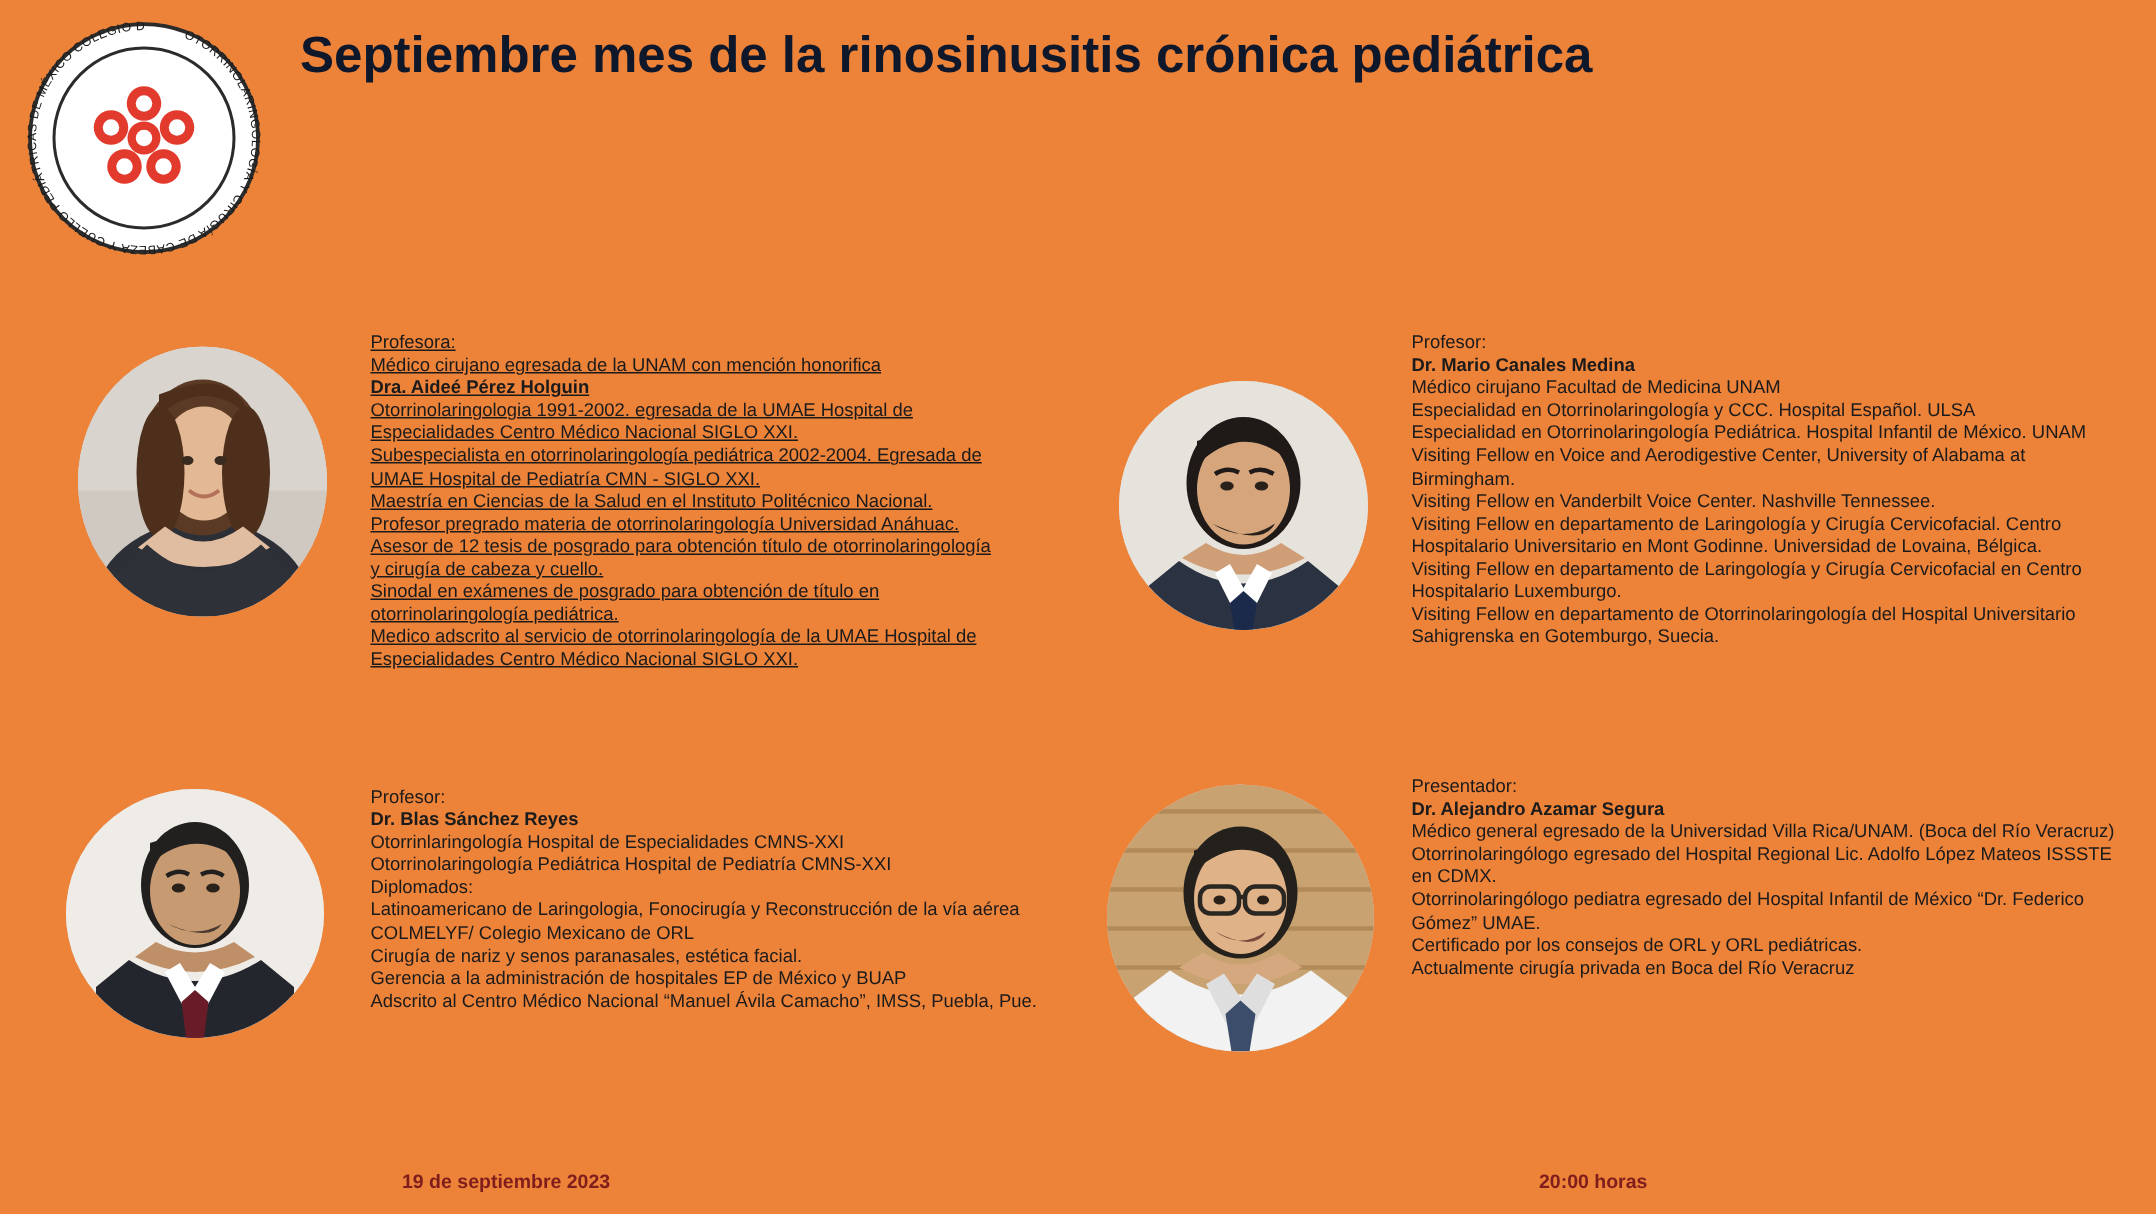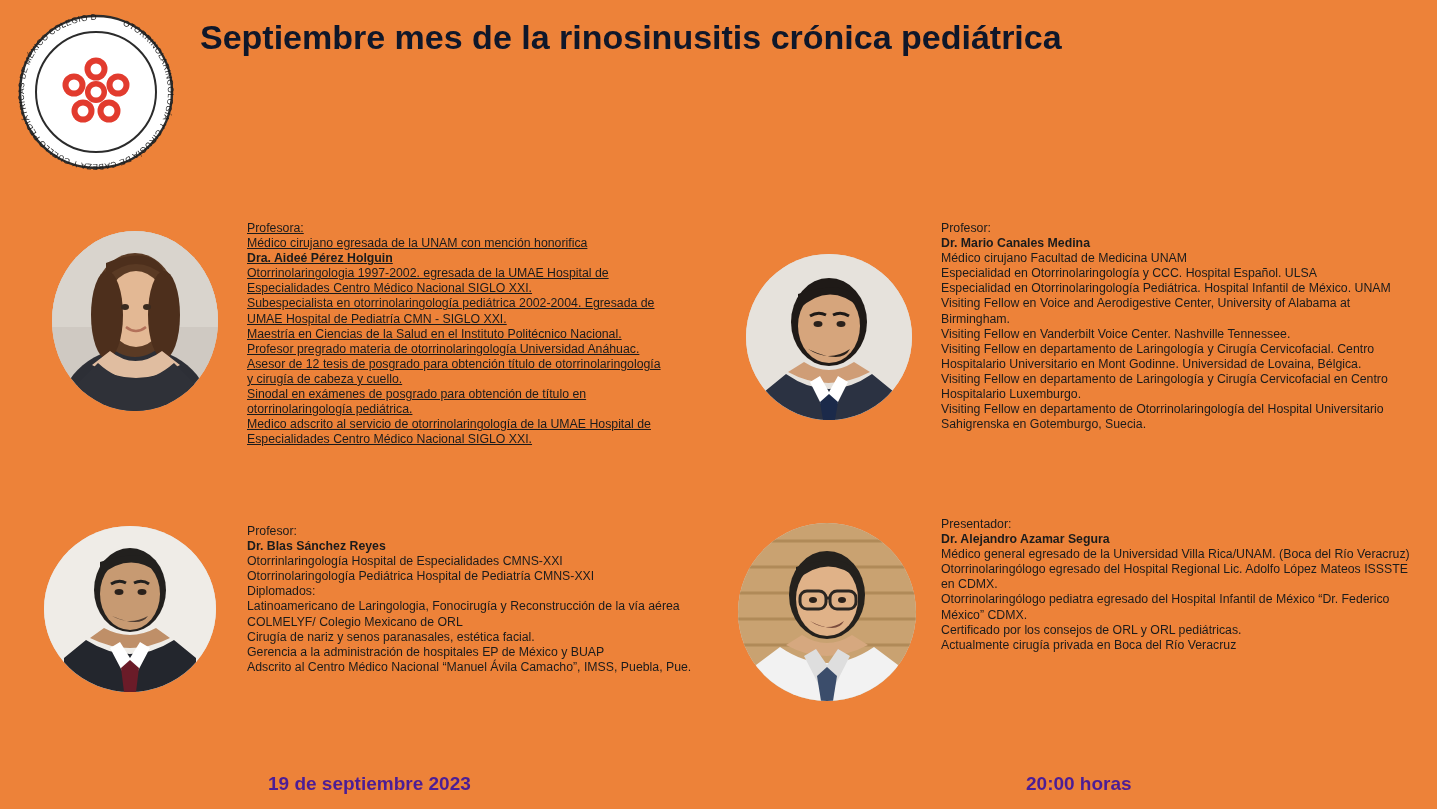--- a/index.html
+++ b/index.html
@@ -57,23 +57,23 @@
     line-height: 15.1px;
   }
   .bio .role { font-weight: normal; }
   .bio .name { font-weight: bold; }
   .bio .line { white-space: nowrap; }
 
   
   .footer-date, .footer-time {
     position: absolute;
     bottom: 14px;
-    font-size: 19px;
+    font-size: 13px;
     font-weight: bold;
-    color: #4c1d95;
+    color: #7f1d1d;
   }
   .footer-date { left: 268px; }
   .footer-time { left: 1026px; }
 </style>
 </head>
 <body>
 
 <div class="logo">
   <svg width="168" height="168" viewBox="0 0 168 168" aria-hidden="true">
     <defs>
@@ -122,21 +122,21 @@
       <ellipse cx="95" cy="76" rx="4" ry="3" fill="#3a2b20"></ellipse>
       <path d="M74 96 q10 8 20 0" stroke="#b3715a" stroke-width="2.5" fill="none"></path>
       <path d="M58 120 q25 20 52 0 l18 14 q-44 26 -88 0 z" fill="#e0bda0"></path>
       <path d="M46 132 q37 34 76 0 l20 20 v28 h-116 v-28 z" fill="#2f3138"></path>
     </svg>
   </div>
   <div class="bio" style="left:247px; top:221px; width:470px;text-decoration:underline;">
     <div class="line role">Profesora:</div>
     <div class="line">Médico cirujano egresada de la UNAM con mención honorifica</div>
     <div class="line name">Dra. Aideé Pérez Holguin</div>
-    <div class="line">Otorrinolaringologia 1997-2002. egresada de la UMAE Hospital de</div>
+    <div class="line">Otorrinolaringologia 1991-2002. egresada de la UMAE Hospital de</div>
     <div class="line">Especialidades Centro Médico Nacional SIGLO XXI.</div>
     <div class="line">Subespecialista en otorrinolaringología pediátrica 2002-2004. Egresada de</div>
     <div class="line">UMAE Hospital de Pediatría CMN - SIGLO XXI.</div>
     <div class="line">Maestría en Ciencias de la Salud en el Instituto Politécnico Nacional.</div>
     <div class="line">Profesor pregrado materia de otorrinolaringología Universidad Anáhuac.</div>
     <div class="line">Asesor de 12 tesis de posgrado para obtención título de otorrinolaringología</div>
     <div class="line">y cirugía de cabeza y cuello.</div>
     <div class="line">Sinodal en exámenes de posgrado para obtención de título en</div>
     <div class="line">otorrinolaringología pediátrica.</div>
     <div class="line">Medico adscrito al servicio de otorrinolaringología de la UMAE Hospital de</div>
@@ -238,20 +238,20 @@
       <path d="M89 144 l10 9 l-4 25 h-12 l-4 -25 z" fill="#3b4d6b"></path>
     </svg>
   </div>
   <div class="bio" style="left:941px; top:517px; width:480px;">
     <div class="line role">Presentador:</div>
     <div class="line name">Dr. Alejandro Azamar Segura</div>
     <div class="line">Médico general egresado de la Universidad Villa Rica/UNAM. (Boca del Río Veracruz)</div>
     <div class="line">Otorrinolaringólogo egresado del Hospital Regional Lic. Adolfo López Mateos ISSSTE</div>
     <div class="line">en CDMX.</div>
     <div class="line">Otorrinolaringólogo pediatra egresado del Hospital Infantil de México “Dr. Federico</div>
-    <div class="line">México” CDMX.</div>
+    <div class="line">Gómez” UMAE.</div>
     <div class="line">Certificado por los consejos de ORL y ORL pediátricas.</div>
     <div class="line">Actualmente cirugía privada en Boca del Río Veracruz</div>
   </div>
 </div>
 
 <div class="footer-date">19 de septiembre 2023</div>
 <div class="footer-time">20:00 horas</div>
 
 </body></html>

